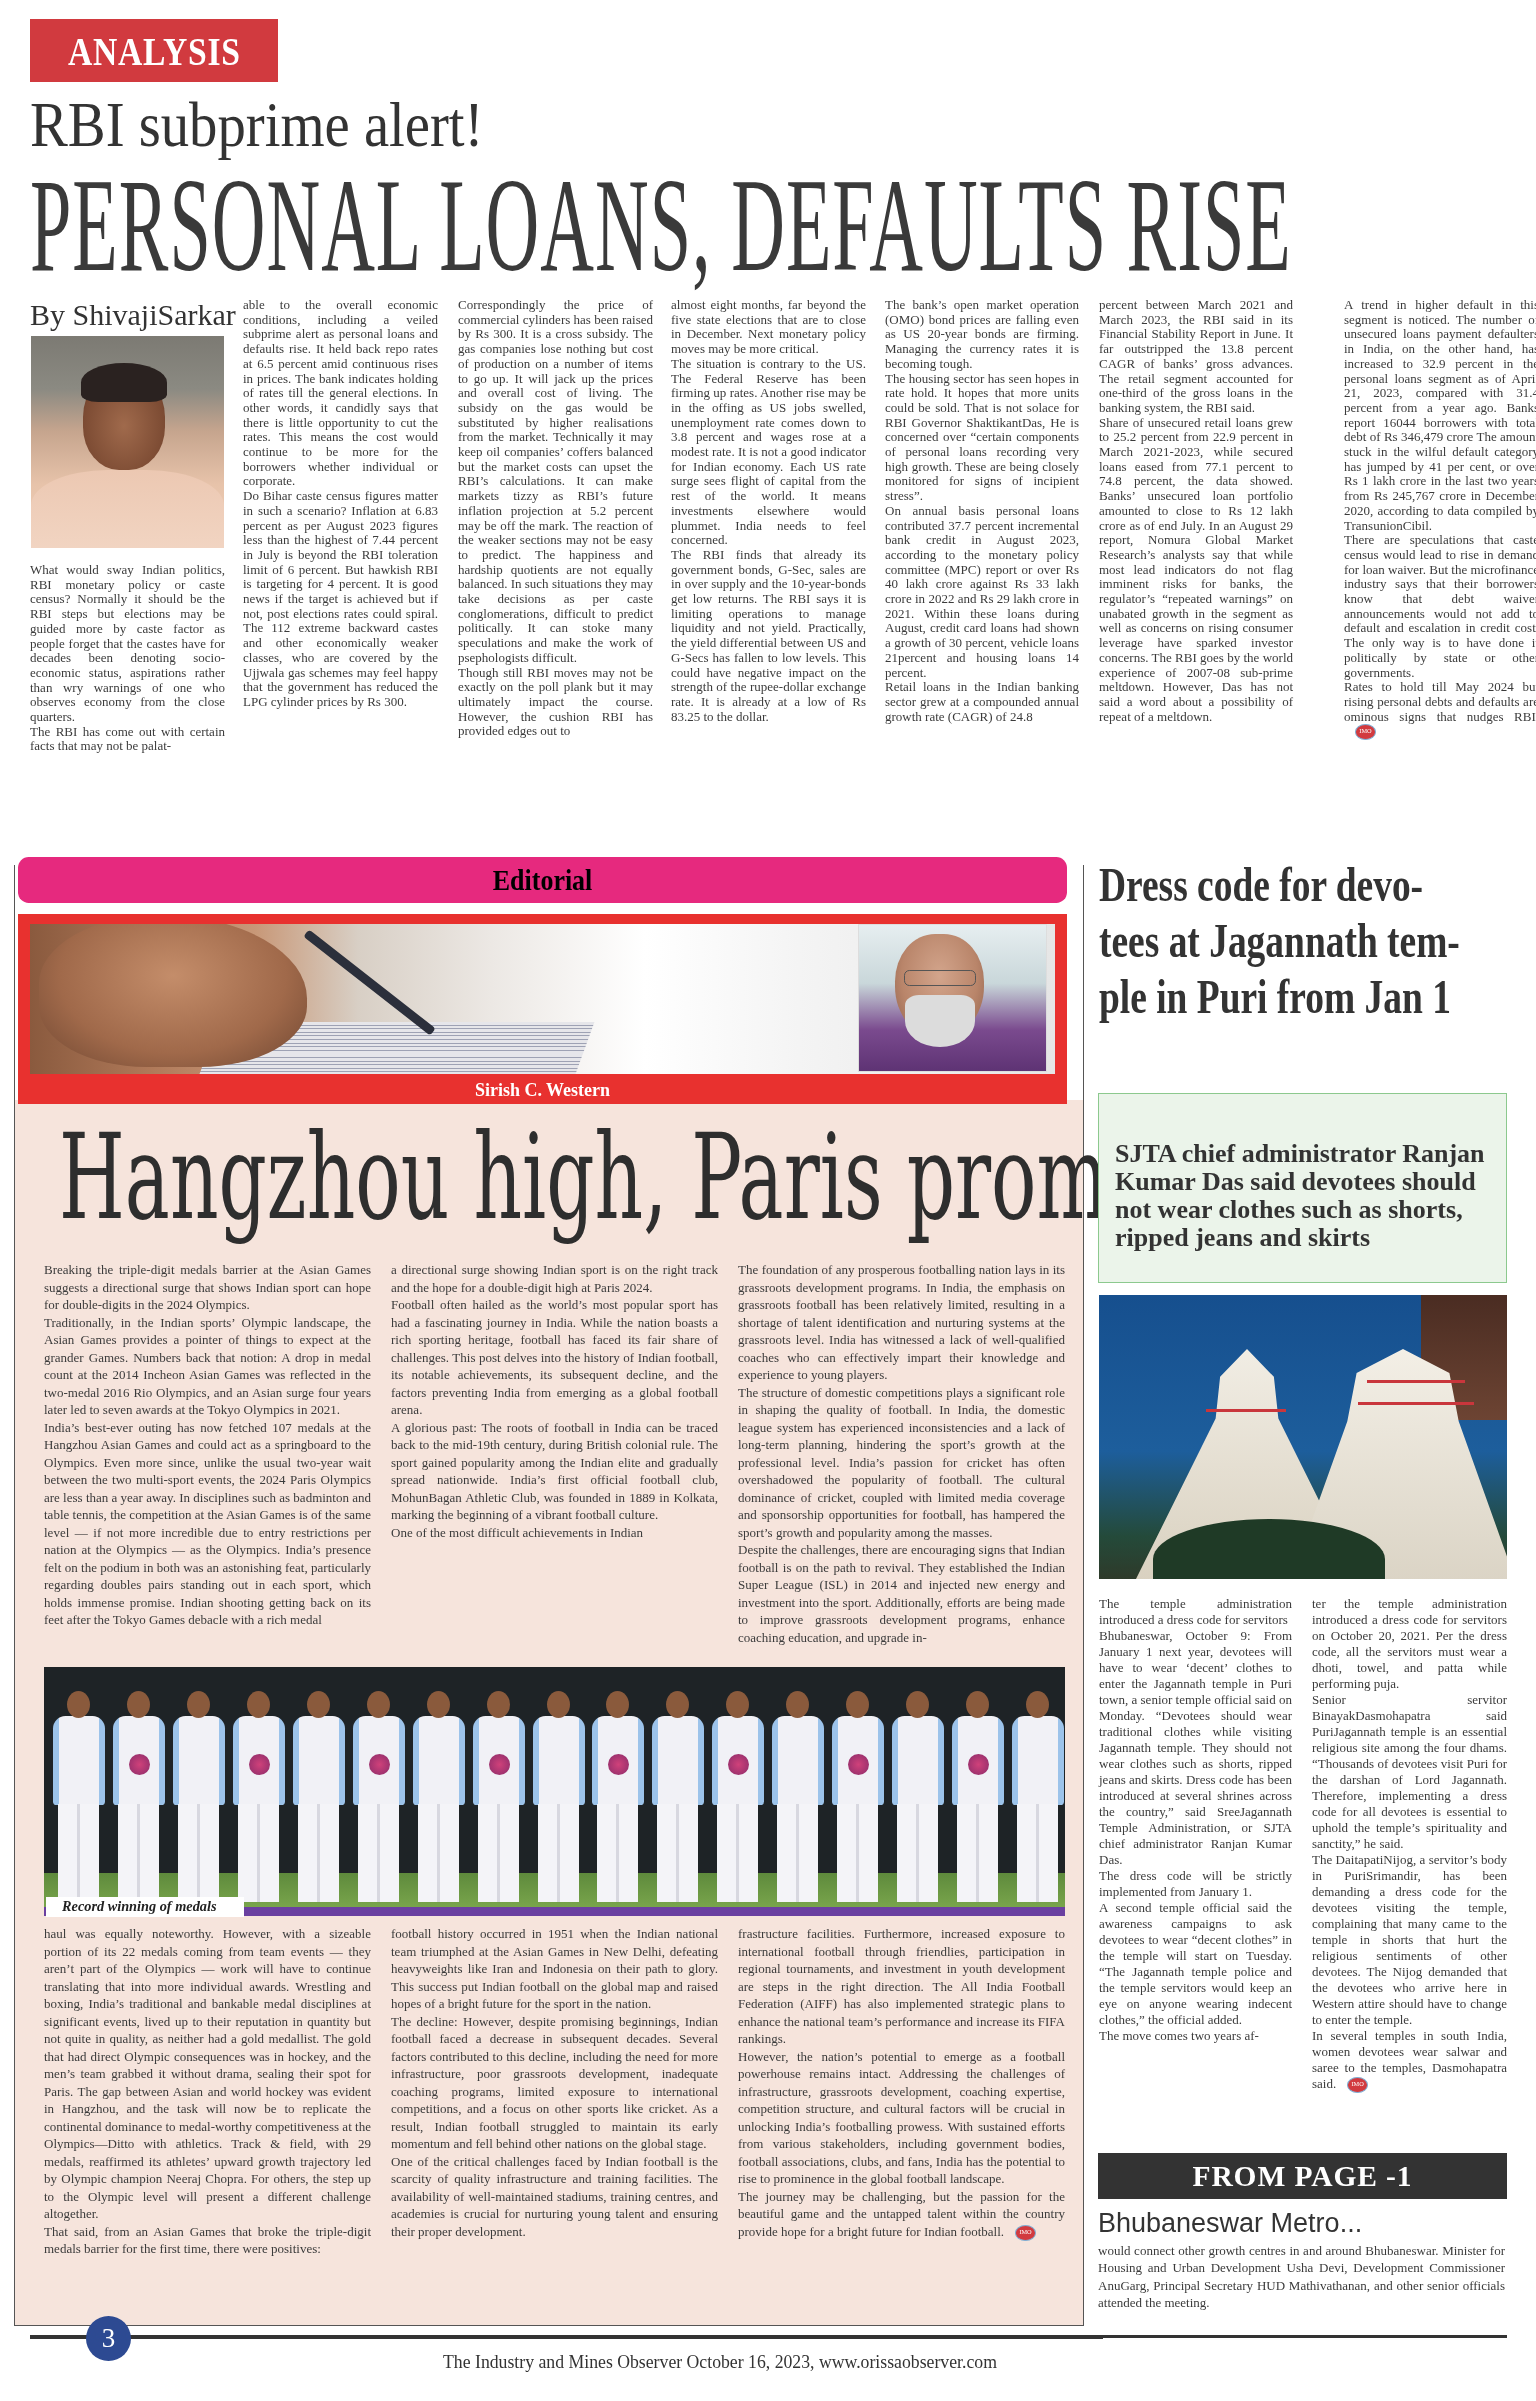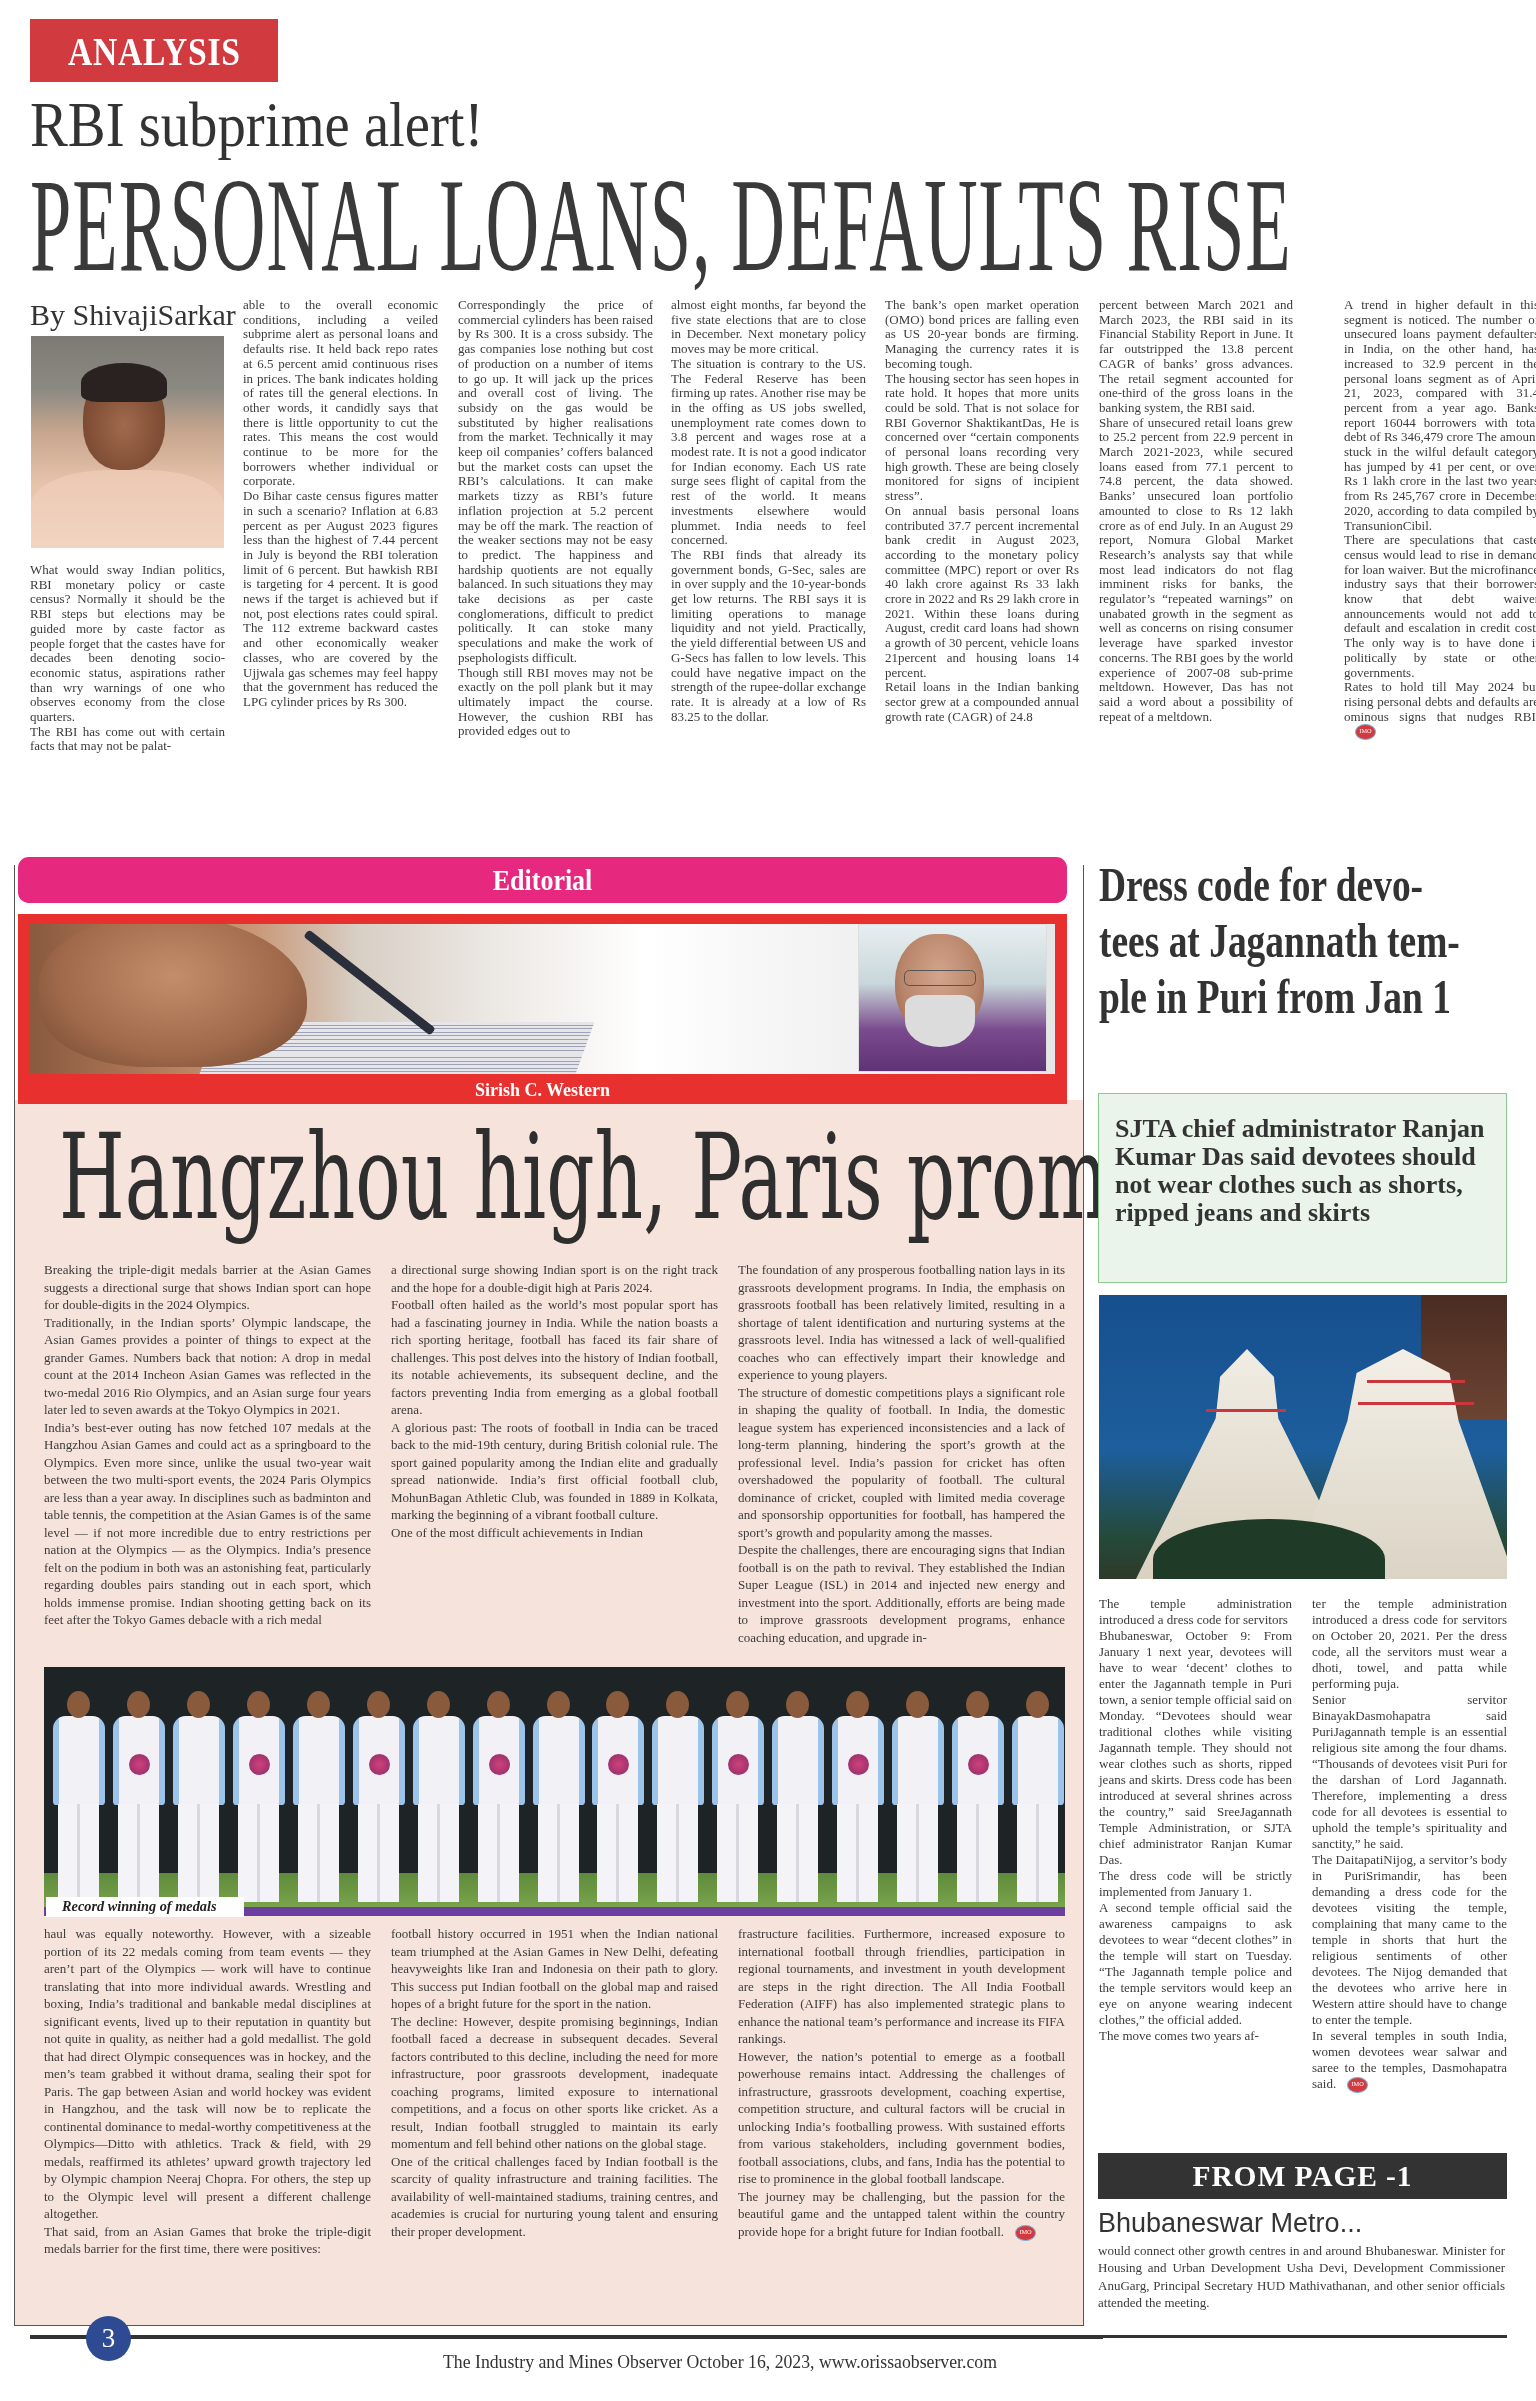--- a/index.html
+++ b/index.html
@@ -39,21 +39,21 @@
   .c6 { left: 1099px; top: 298px; width: 194px; }
   .c7 { left: 1312px; top: 298px; width: 195px; margin-left: 32px; }
 
   .imo-logo { display: inline-block; width: 21.5px; height: 16px; border-radius: 50%; border: 1.8px solid #7fb0d6;
     background: #d23a3f; color: #fff; font-size: 6.3px; line-height: 12.5px; text-align: center; vertical-align: middle; margin-left: 10.7px; font-family: "Liberation Serif", serif; }
 
   
   .editorial-frame { left: 14.3px; top: 865px; width: 1070px; height: 1461px; border: 1.3px solid #555; border-top: none; }
   .editorial-bg { left: 15px; top: 1100px; width: 1068px; height: 1226px; background: #f6e4dc; }
   .editorial-pill { left: 18px; top: 857px; width: 1049px; height: 46px; background: #e6297e; border-radius: 10.7px;
-    color: #ffffff; font-size: 29.5px; font-weight: bold; display: flex; align-items: center; justify-content: center; }
+    color: #000000; font-size: 29.5px; font-weight: bold; display: flex; align-items: center; justify-content: center; }
   .editorial-pill span { display:inline-block; transform: scaleX(0.88); }
   .editorial-banner { left: 18px; top: 914px; width: 1049px; height: 190px; background: #e8312f; }
   .banner-image { left: 30px; top: 924px; width: 1025px; height: 150px;
     background: linear-gradient(90deg, #8a5a3e 0%, #b07a5a 12%, #c89878 22%, #d8cfc5 32%, #ece8e4 45%, #ffffff 60%, #f4f4f4 75%, #e6e6e6 100%); overflow: hidden; }
   .banner-image .paper { position:absolute; left: 179px; top: 98px; width: 376px; height: 52px; background: repeating-linear-gradient(180deg,#e6e6ea 0 2.7px,#9ea2b4 2.7px 3.6px); transform: skewX(-20deg); }
   .banner-image .pen { position:absolute; left: 259px; top: 54px; width: 161px; height: 9px; background:#2b2f3b; transform: rotate(38deg); border-radius: 3.6px; }
   .banner-image .hand { position:absolute; left: 9px; top: -9px; width: 268px; height: 152px; border-radius: 45% 55% 40% 40%;
     background: radial-gradient(ellipse at 50% 40%, #c48d6a 0%, #a0694a 60%, #6e4631 100%); }
   .editor-photo { left: 858px; top: 924px; width: 189px; height: 148px; border: 1.8px solid #ddd;
     background: linear-gradient(180deg,#e6eef0 0%,#c9d7da 40%,#7a4a8e 72%,#5e3374 100%); overflow:hidden; }
@@ -86,21 +86,21 @@
   .player .p-body { position:absolute; left: 3.6px; top: 25px; width: 52px; height: 89px; border-radius: 12.5px 12.5px 3.6px 3.6px;
     background: linear-gradient(90deg,#9cc3ea 0 12%,#f1f1f6 12% 88%,#9cc3ea 88%); }
   .player .p-legs { position:absolute; left: 9px; top: 113px; width: 41px; height: 98px; background: linear-gradient(90deg,#f4f4f8 0 46%,#d8d8e0 46% 54%,#f4f4f8 54%); }
   .player .p-flower { position:absolute; left: 19.7px; top: 63px; width: 21.5px; height: 21.5px; border-radius: 50%; background: radial-gradient(circle,#d0417a,#8a2c6a); }
   .caption { left: 46px; top: 1897px; width: 198px; height: 19.7px; background: #fff; font-style: italic; font-weight: bold; font-size: 14.3px;
     color: #222; display:flex; align-items:center; padding-left: 16px; }
 
   
   .temple-headline { left: 1099px; top: 857px; width: 411px; font-size: 48px; line-height: 56px; font-weight: bold; color: #333;
     font-family: "Liberation Serif", serif; transform: scaleX(0.78); transform-origin: left top; white-space: nowrap; }
-  .temple-summary-box { left: 1098px; top: 1093px; width: 409px; height: 190px; background: #ebf4ea; border: 1.3px solid #8cc98e; padding: 21px 16px 0 16px; }
+  .temple-summary-box { left: 1098px; top: 1093px; width: 409px; height: 190px; background: #ebf4ea; border: 1.3px solid #8cc98e; padding: 46px 16px 0 16px; }
   .temple-summary { font-family: "Liberation Serif", serif; font-weight: bold; font-size: 26px; line-height: 28px; color: #333; }
   .temple-photo { left: 1099px; top: 1295px; width: 408px; height: 284px; background: linear-gradient(180deg,#164f8e 0%,#1d5e9c 55%,#244a3a 85%,#2e3a2a 100%); overflow:hidden; }
   .temple-photo .spire1 { position:absolute; left: 36px; top: 54px; width: 224px; height: 232px; background: linear-gradient(180deg,#f1ede4,#d9d1c0);
     clip-path: polygon(50% 0, 62% 12%, 64% 30%, 100% 100%, 0 100%, 36% 30%, 38% 12%); }
   .temple-photo .spire2 { position:absolute; left: 188px; top: 54px; width: 232px; height: 241px; background: linear-gradient(180deg,#f3efe6,#dad3c4);
     clip-path: polygon(50% 0, 70% 10%, 74% 30%, 100% 100%, 0 100%, 26% 30%, 30% 10%); }
   .temple-photo .tower { position:absolute; left: 322px; top: 0; width: 98px; height: 125px; background: linear-gradient(180deg,#4a2c22,#6d4433); }
   .temple-photo .tree { position:absolute; left: 54px; top: 224px; width: 232px; height: 80px; border-radius: 50% 50% 0 0; background:#1f3a26; }
   .temple-photo .band { position:absolute; height: 2.7px; background:#c9363c; }
 

